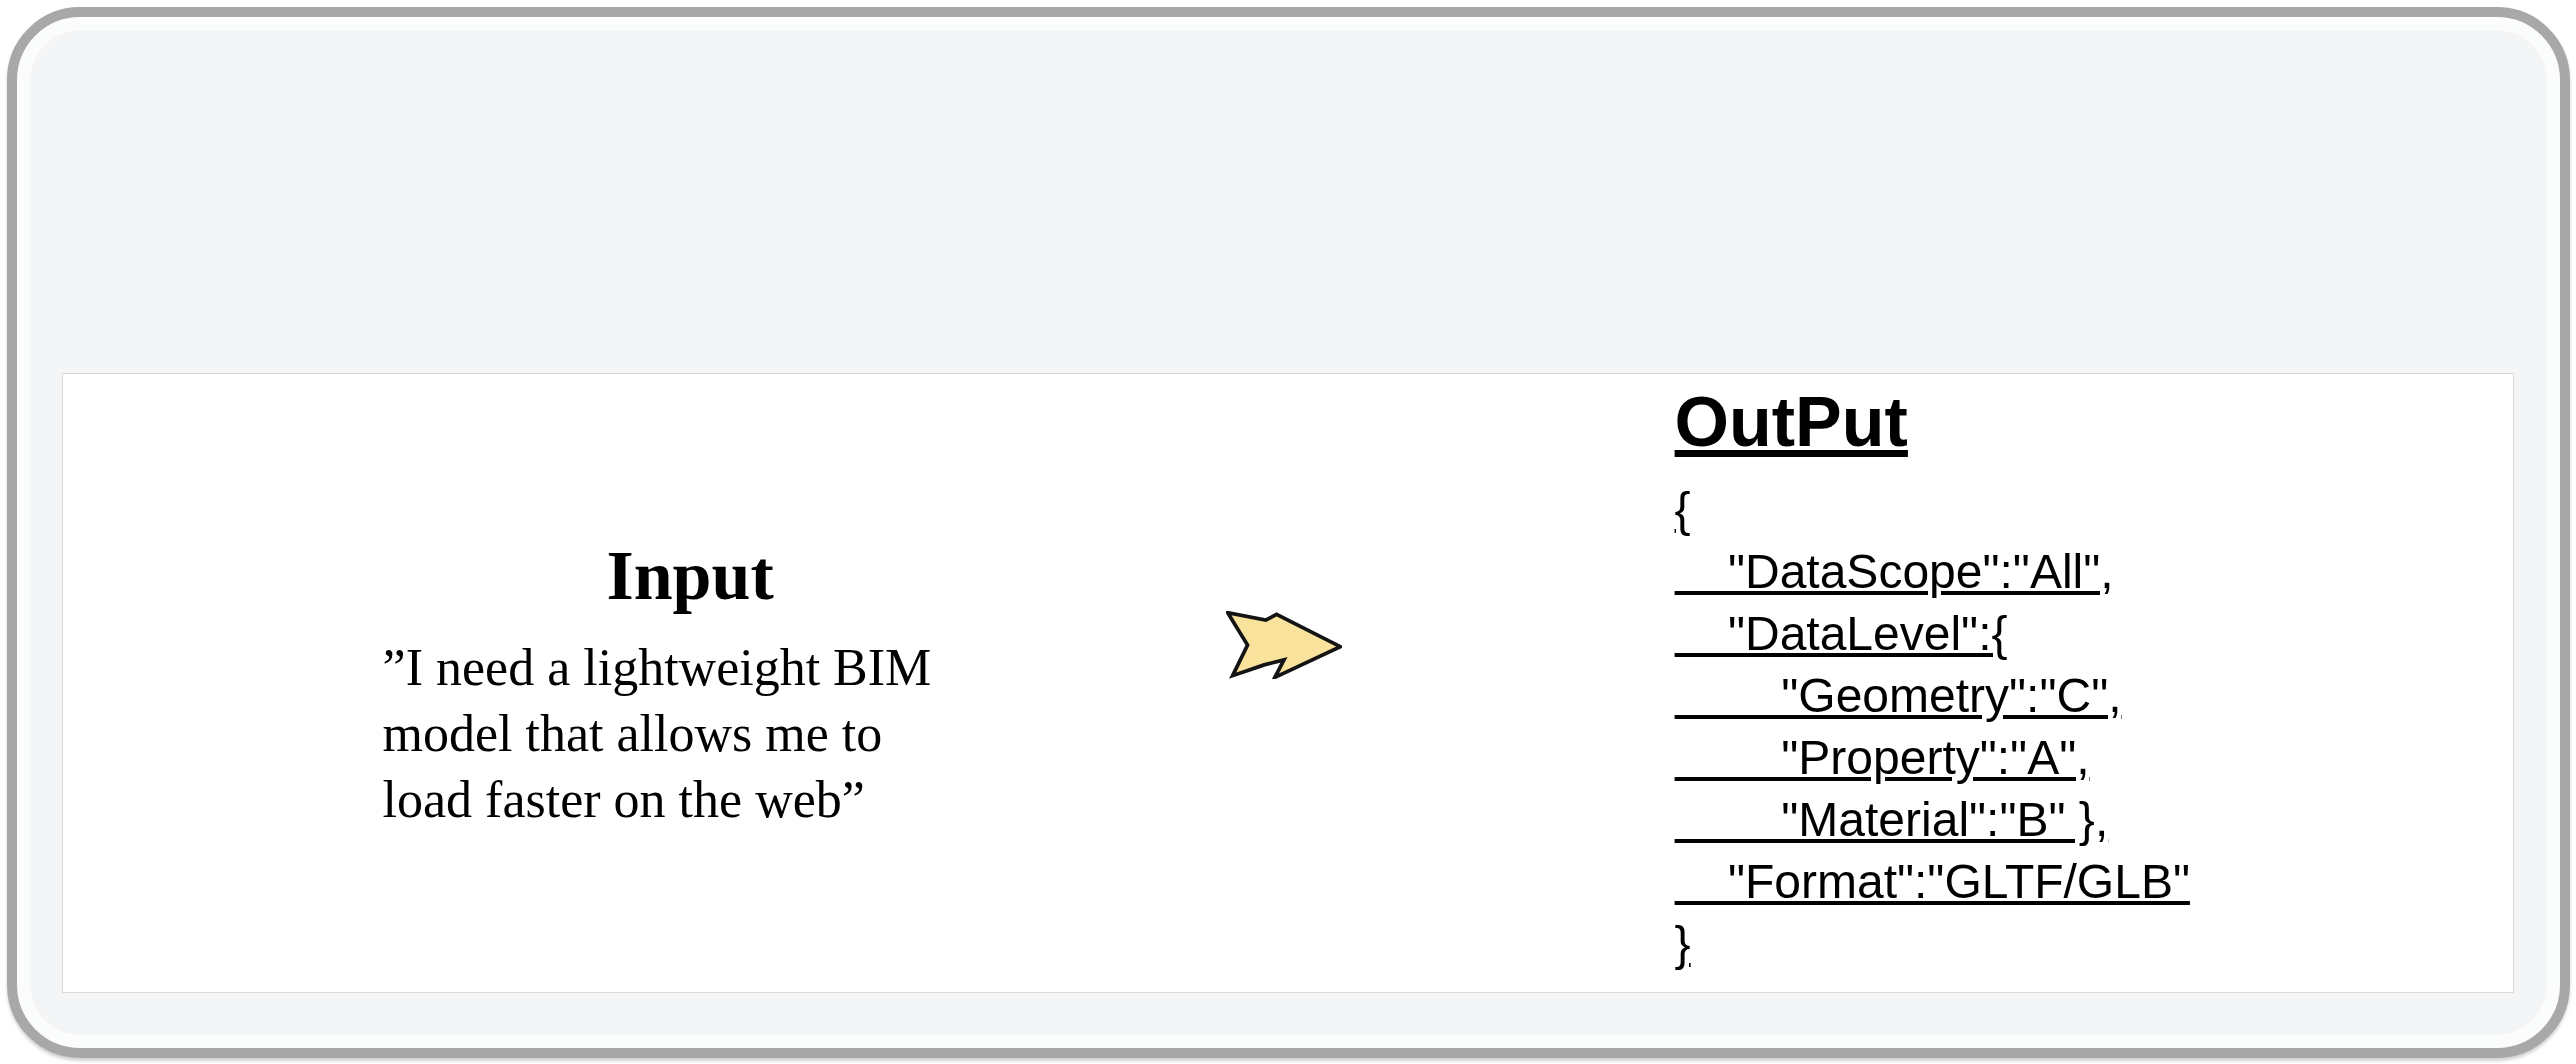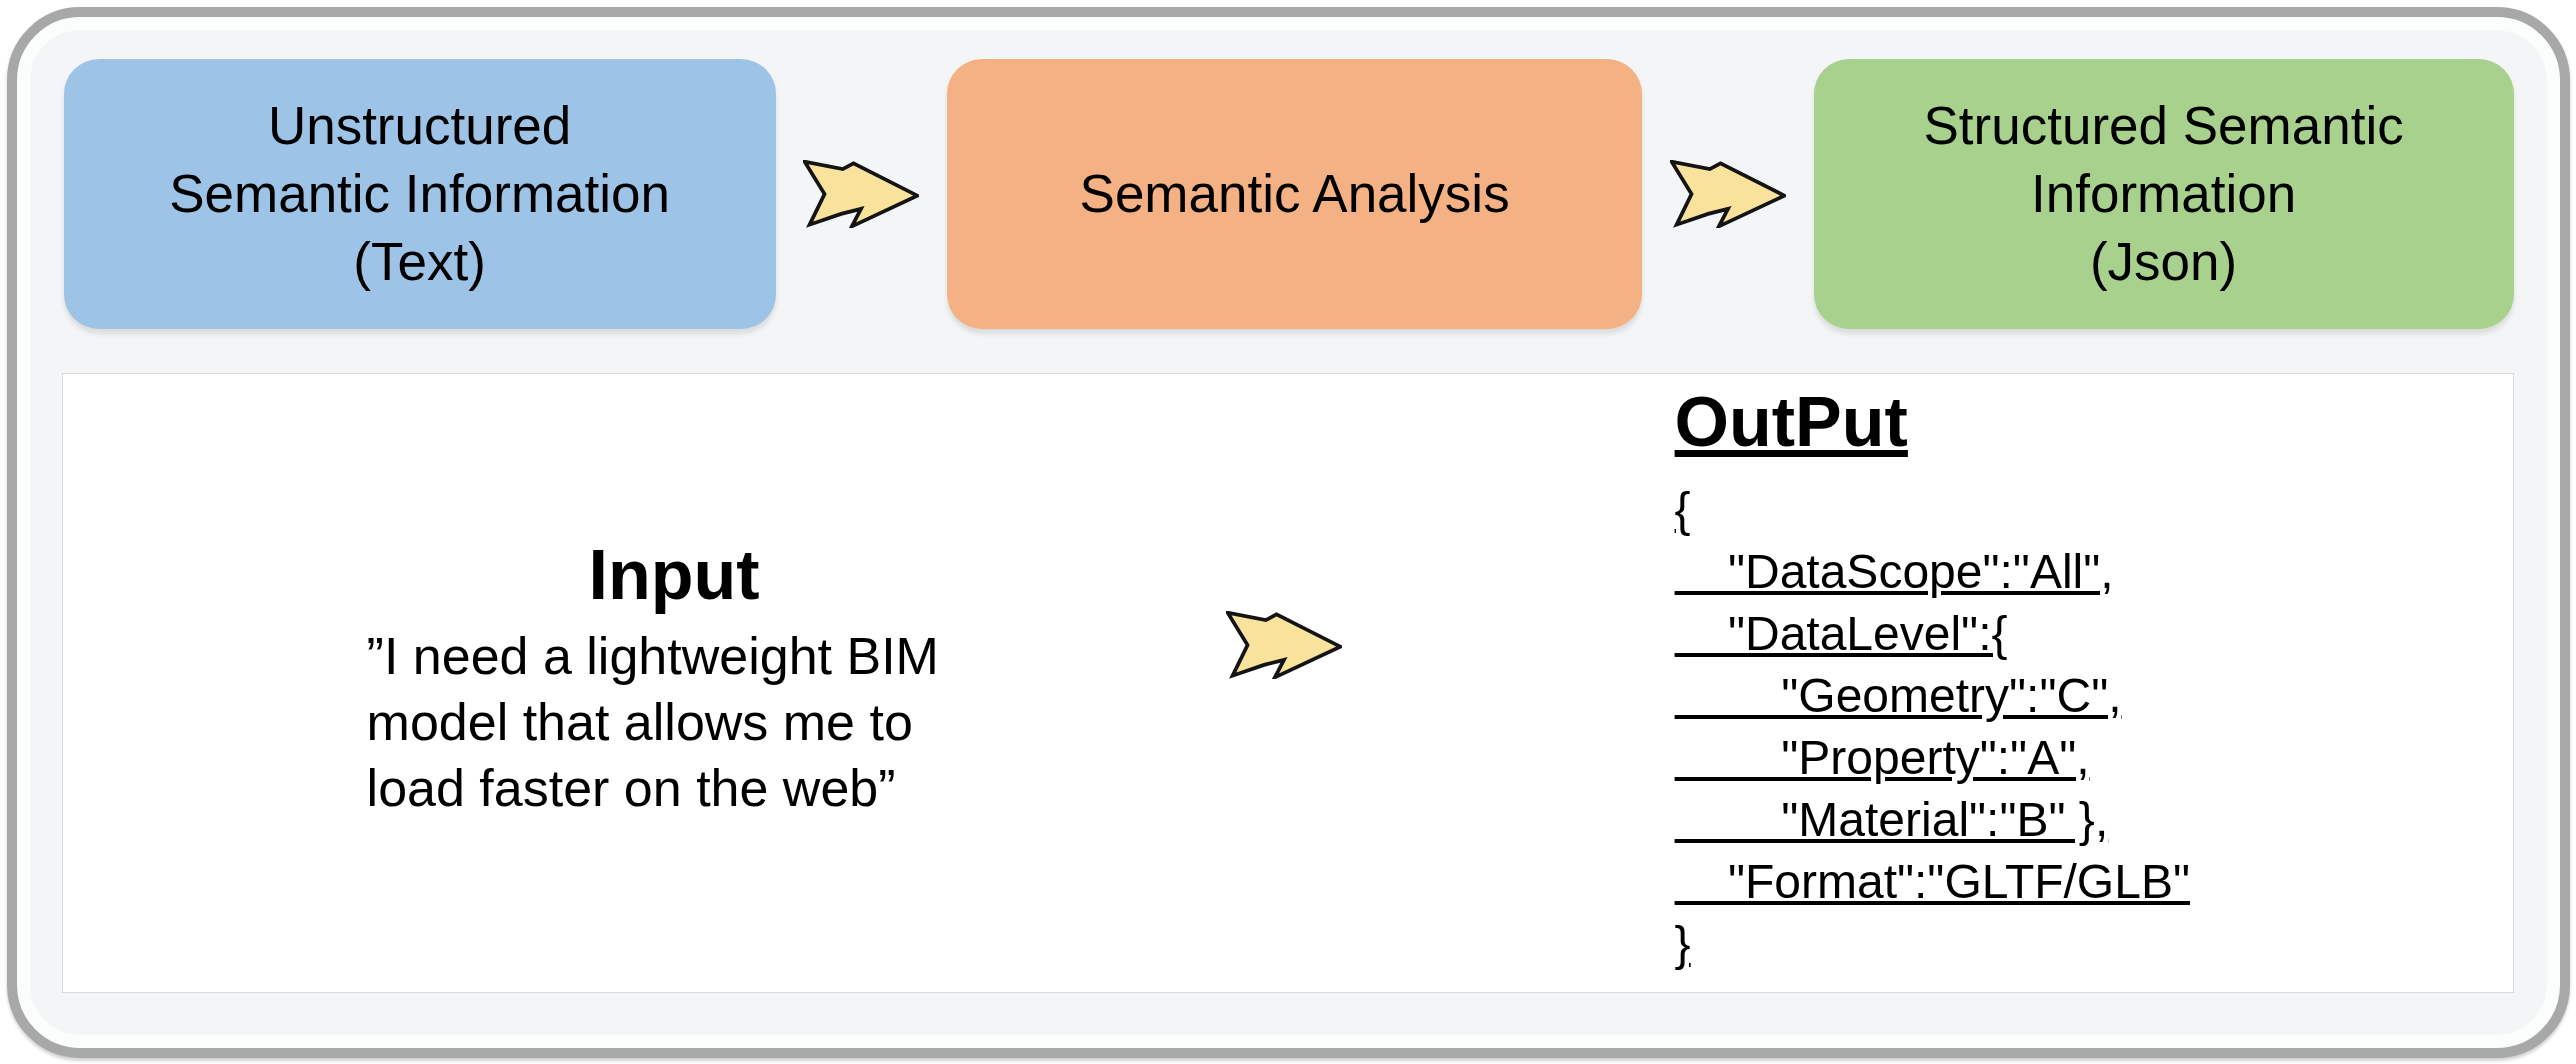--- a/index.html
+++ b/index.html
@@ -69,33 +69,34 @@
     left: 45px;
     top: 356px;
     width: 2452px;
     height: 620px;
     box-sizing: border-box;
     background: #ffffff;
     border: 1.7px solid #dadada;
   }
   .input-block {
     position: absolute;
-    left: 304px;
+    left: 320px;
     top: 163px;
     width: 615px;
+    font-family: Liberation Serif, serif;
   }
   .block-heading {
     font-size: 70px;
     font-weight: bold;
     color: #000000;
     line-height: 1.1;
   }
   .input-block .block-heading { text-align: center; }
   .input-text {
-    margin-top: 9px;
+    margin-top: 21px;
     font-size: 52px;
     line-height: 66px;
     color: #000000;
     white-space: pre-line;
   }
   .mid-arrow {
     position: absolute;
     left: 1163px;
     top: 237px;
   }
@@ -113,47 +114,20 @@
     color: #000000;
     white-space: pre;
   }
 </style>
 </head>
 <body>
 
 <div class="canvas">
   <div class="frame">
 
-    <div class="flow-row">
-
-      <div class="flow-box box-1" style="background: rgb(157, 195, 230);">
-        <span class="label">Unstructured
-Semantic Information
-(Text)</span>
-      </div>
-
-      <svg class="arrow-svg" viewBox="0 0 140 82" aria-hidden="true">
-        <polygon points="2,2 48,11 61,4 138,43 59,80 70,59 46,65 8,78 26,41" stroke-width="4.5" stroke-linejoin="miter" stroke-miterlimit="8" fill="#F9E29B" stroke="#141414"></polygon>
-      </svg>
-
-      <div class="flow-box box-2" style="background: rgb(244, 177, 131);">
-        <span class="label">Semantic Analysis</span>
-      </div>
-
-      <svg class="arrow-svg" viewBox="0 0 140 82" aria-hidden="true">
-        <polygon points="2,2 48,11 61,4 138,43 59,80 70,59 46,65 8,78 26,41" stroke-width="4.5" stroke-linejoin="miter" stroke-miterlimit="8" fill="#F9E29B" stroke="#141414"></polygon>
-      </svg>
-
-      <div class="flow-box box-3" style="background: rgb(169, 209, 142);">
-        <span class="label">Structured Semantic
-Information
-(Json)</span>
-      </div>
-
-    </div>
 
     <div class="panel">
 
       <div class="input-block">
         <div class="block-heading">Input</div>
         <div class="input-text">”I need a lightweight BIM
 model that allows me to
 load faster on the web”</div>
       </div>
 

